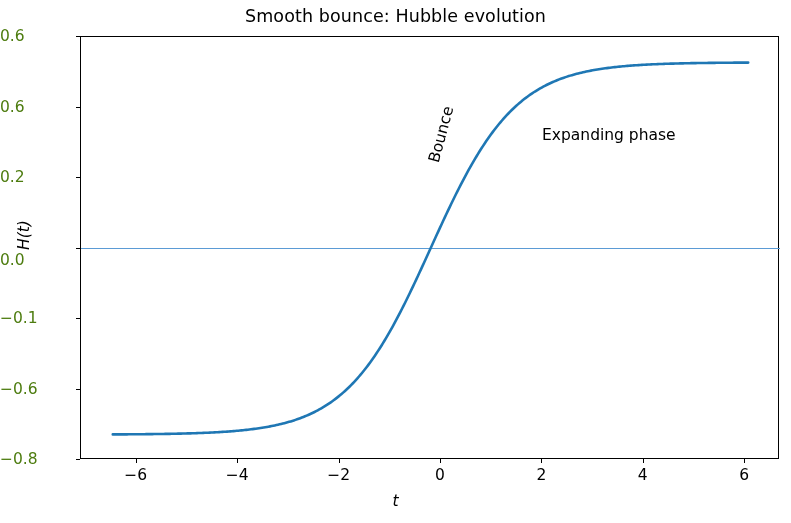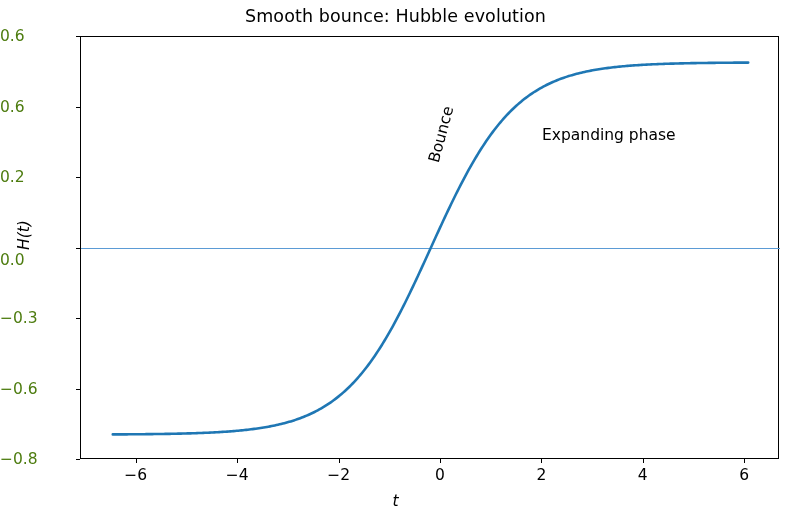--- a/index.html
+++ b/index.html
@@ -124,21 +124,21 @@
   <div id="chart-title">Smooth bounce: Hubble evolution</div>
 
   <div class="ytick-wrap" style="top:36px">0.6</div>
   <div class="ytick-mark" style="top:36px"></div>
   <div class="ytick-wrap" style="top:106.5px">0.6</div>
   <div class="ytick-mark" style="top:106.5px"></div>
   <div class="ytick-wrap" style="top:177px">0.2</div>
   <div class="ytick-mark" style="top:177px"></div>
   <div class="ytick-wrap" style="top:260px">0.0</div>
   <div class="ytick-mark" style="top:247.5px"></div>
-  <div class="ytick-wrap" style="top:318px">−0.3</div>
+  <div class="ytick-wrap" style="top:318px">−0.1</div>
   <div class="ytick-mark" style="top:318px"></div>
   <div class="ytick-wrap" style="top:388.5px">−0.6</div>
   <div class="ytick-mark" style="top:388.5px"></div>
   <div class="ytick-wrap" style="top:459px">−0.8</div>
   <div class="ytick-mark" style="top:459px"></div>
 
   <div class="xtick-wrap" style="left:135.8px">−6</div>
   <div class="xtick-mark" style="left:135.8px"></div>
   <div class="xtick-wrap" style="left:237.2px">−4</div>
   <div class="xtick-mark" style="left:237.2px"></div>

